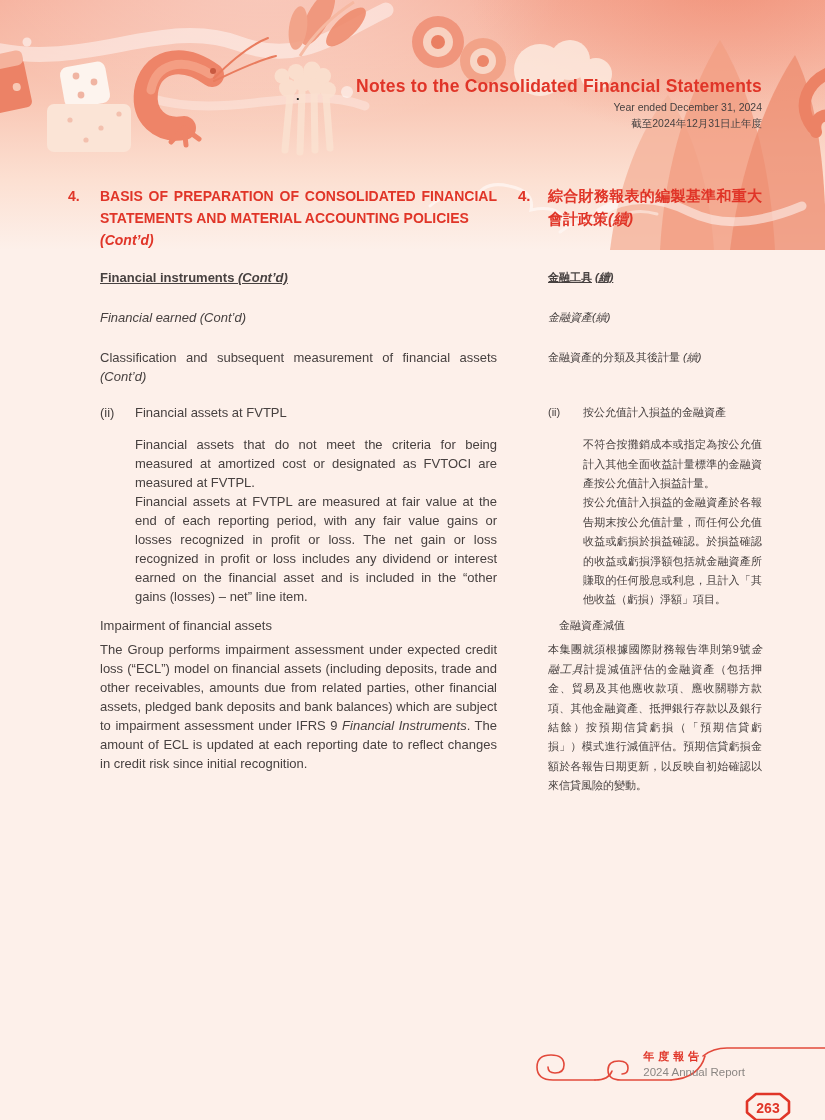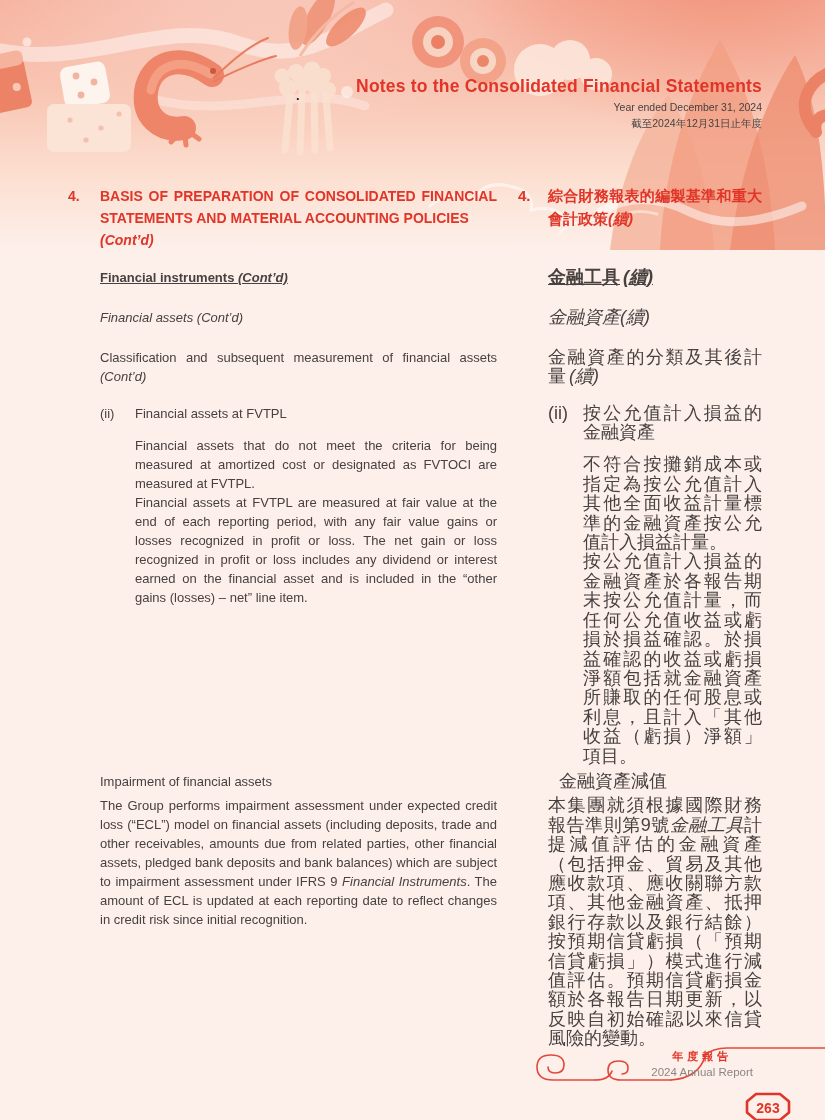--- a/index.html
+++ b/index.html
@@ -22,21 +22,21 @@
   .hdr{position:absolute;top:76px;right:63px;text-align:right;}
   .hdr-title-en{font-size:17.5px;font-weight:bold;color:#e03528;line-height:20px;letter-spacing:.2px;}
   .hdr-title-zh{font-size:21px;font-weight:600;color:#e03528;line-height:27px;margin-top:4px;letter-spacing:1.5px;}
   .hdr-sub{font-size:10.5px;color:#474140;line-height:15px;margin-top:4px;}
   .hdr-sub + .hdr-sub{margin-top:1px;}
   .stray-dot{position:absolute;left:296px;top:88px;font-size:13px;color:#222;font-weight:bold;}
   
   .content{position:absolute;left:68px;top:185px;width:694px;}
   .row{display:grid;grid-template-columns:429px 244px;column-gap:21px;}
   .en{font-size:13px;line-height:19px;text-align:justify;}
-  .zh{font-size:18px;line-height:19.4px;text-align:justify;}
+  .zh{font-size:11px;line-height:19.4px;text-align:justify;}
   .hang-en{position:relative;padding-left:32px;}
   .hang-zh{position:relative;padding-left:30px;}
   .hang-en > .num,.hang-zh > .num{position:absolute;left:0;top:0;}
   .sec-head{color:#e03528;font-weight:bold;}
   .sec-head.en{font-size:14px;line-height:22px;}
   .sec-head.zh{font-size:15px;line-height:22.5px;}
   .block-i{display:block;font-style:italic;}
   .b{font-weight:bold;}
   .i{font-style:italic;}
   .contd-gap{margin-left:3px;}
@@ -46,21 +46,21 @@
   .mb-row2{margin-bottom:21px;text-decoration:underline;}
   .mb-row3{margin-bottom:20px;}
   .mb-row4{margin-bottom:17px;}
   .mb-row5{margin-bottom:6px;}
   .mb-row6{margin-bottom:5px;gap:32px;}
   .ii-title{margin-bottom:13px;}
   .en .ii-p1{margin-bottom:33px;}
   .zh .ii-p1{margin-bottom:13px;}
   
   .footer-cloud{position:absolute;left:525px;top:1040px;}
-  .footer-text{position:absolute;right:72px;top:1050px;text-align:center;}
+  .footer-text{position:absolute;right:80px;top:1050px;text-align:left;}
   .fr-zh{color:#e03528;font-size:11px;font-weight:bold;letter-spacing:4px;line-height:13px;}
   .fr-en{color:#8b8683;font-size:11.5px;line-height:14px;margin-top:2px;}
   .page-badge{position:absolute;left:745px;top:1092px;width:46px;height:30px;}
   .page-badge text{font-family:"Liberation Sans","DejaVu Sans",sans-serif;font-weight:bold;font-size:14px;fill:#e03528;}
 </style>
 </head>
 <body>
 
 <div class="page">
 
@@ -168,21 +168,21 @@
     <div class="row mb-row2">
       <div class="hang-en en">
         <span class="b">Financial instruments </span><em class="b i">(Cont’d)</em>
       </div>
       <div class="hang-zh zh">
         <span class="b">金融工具</span><em class="b i contd-gap">(續)</em>
       </div>
     </div>
 
     <div class="row mb-row3">
-      <div class="hang-en en i">Financial assets (Cont’d)</div>
+      <div class="hang-en en i">Financial earned (Cont’d)</div>
       <div class="hang-zh zh i">金融資產(續)</div>
     </div>
 
     <div class="row mb-row4">
       <div class="hang-en en">
         <span>Classification and subsequent measurement of financial assets </span><em class="i">(Cont’d)</em>
       </div>
       <div class="hang-zh zh">
         <span>金融資產的分類及其後計量</span><em class="i contd-gap">(續)</em>
       </div>

